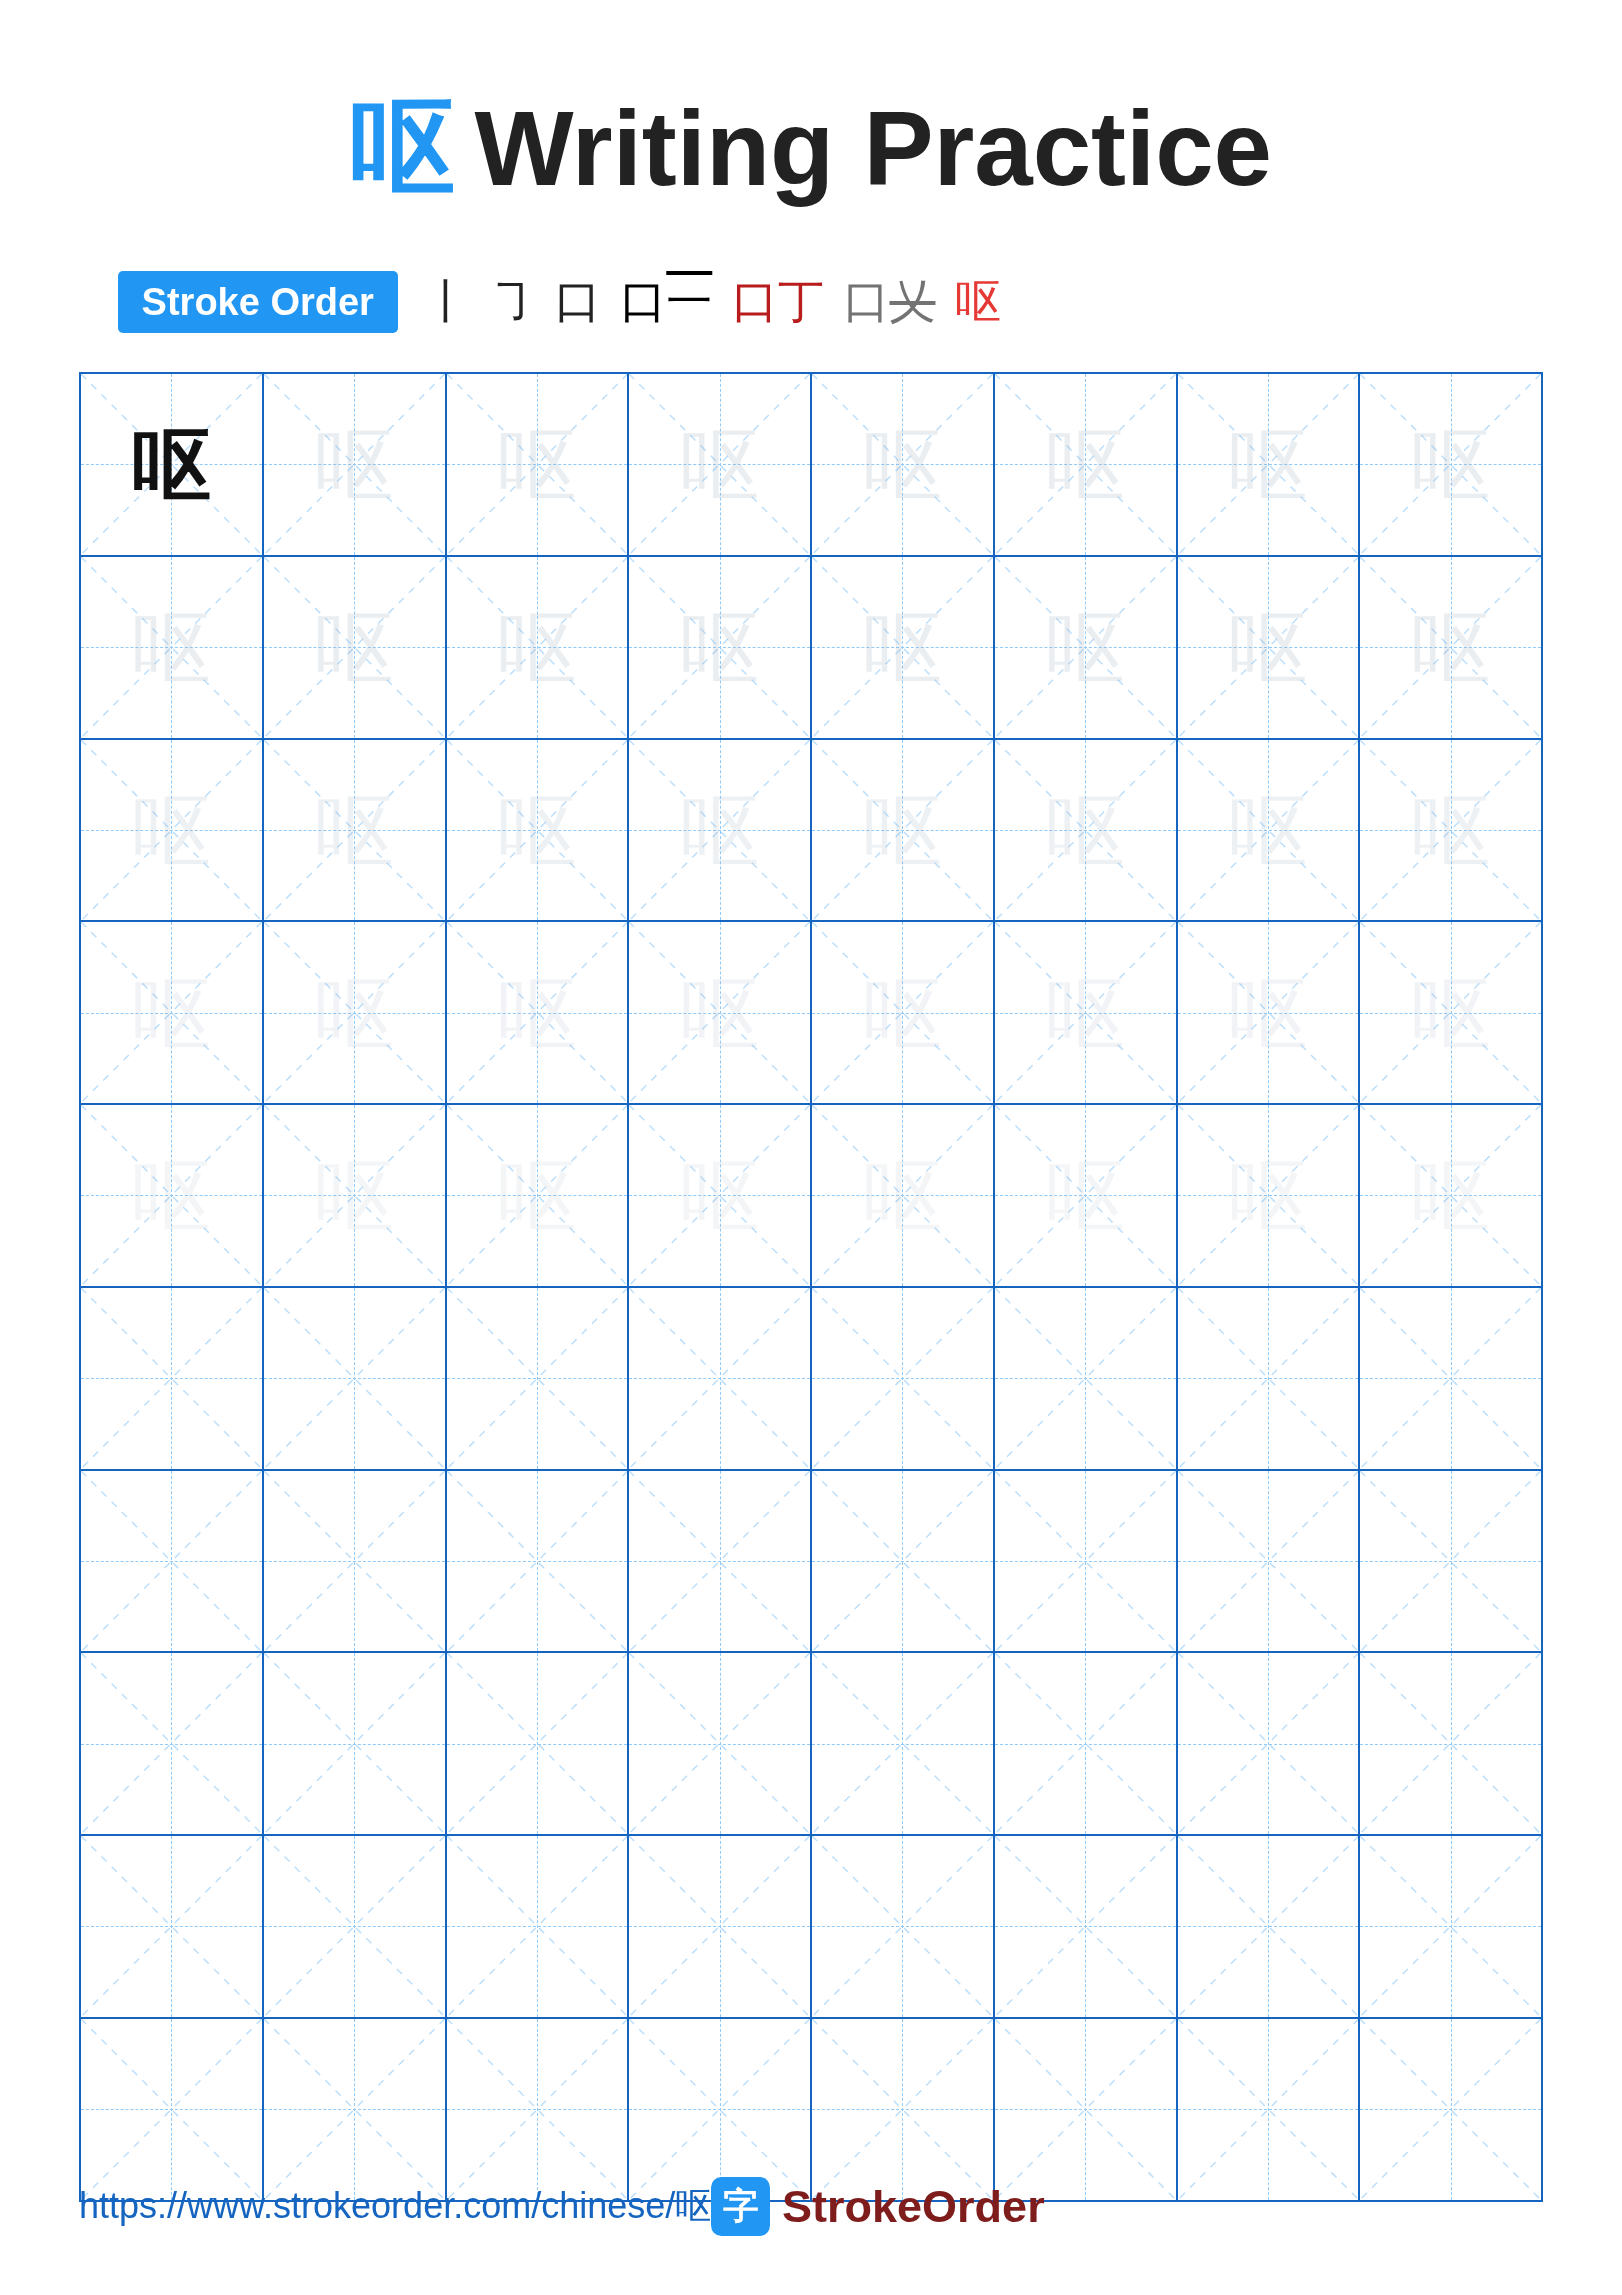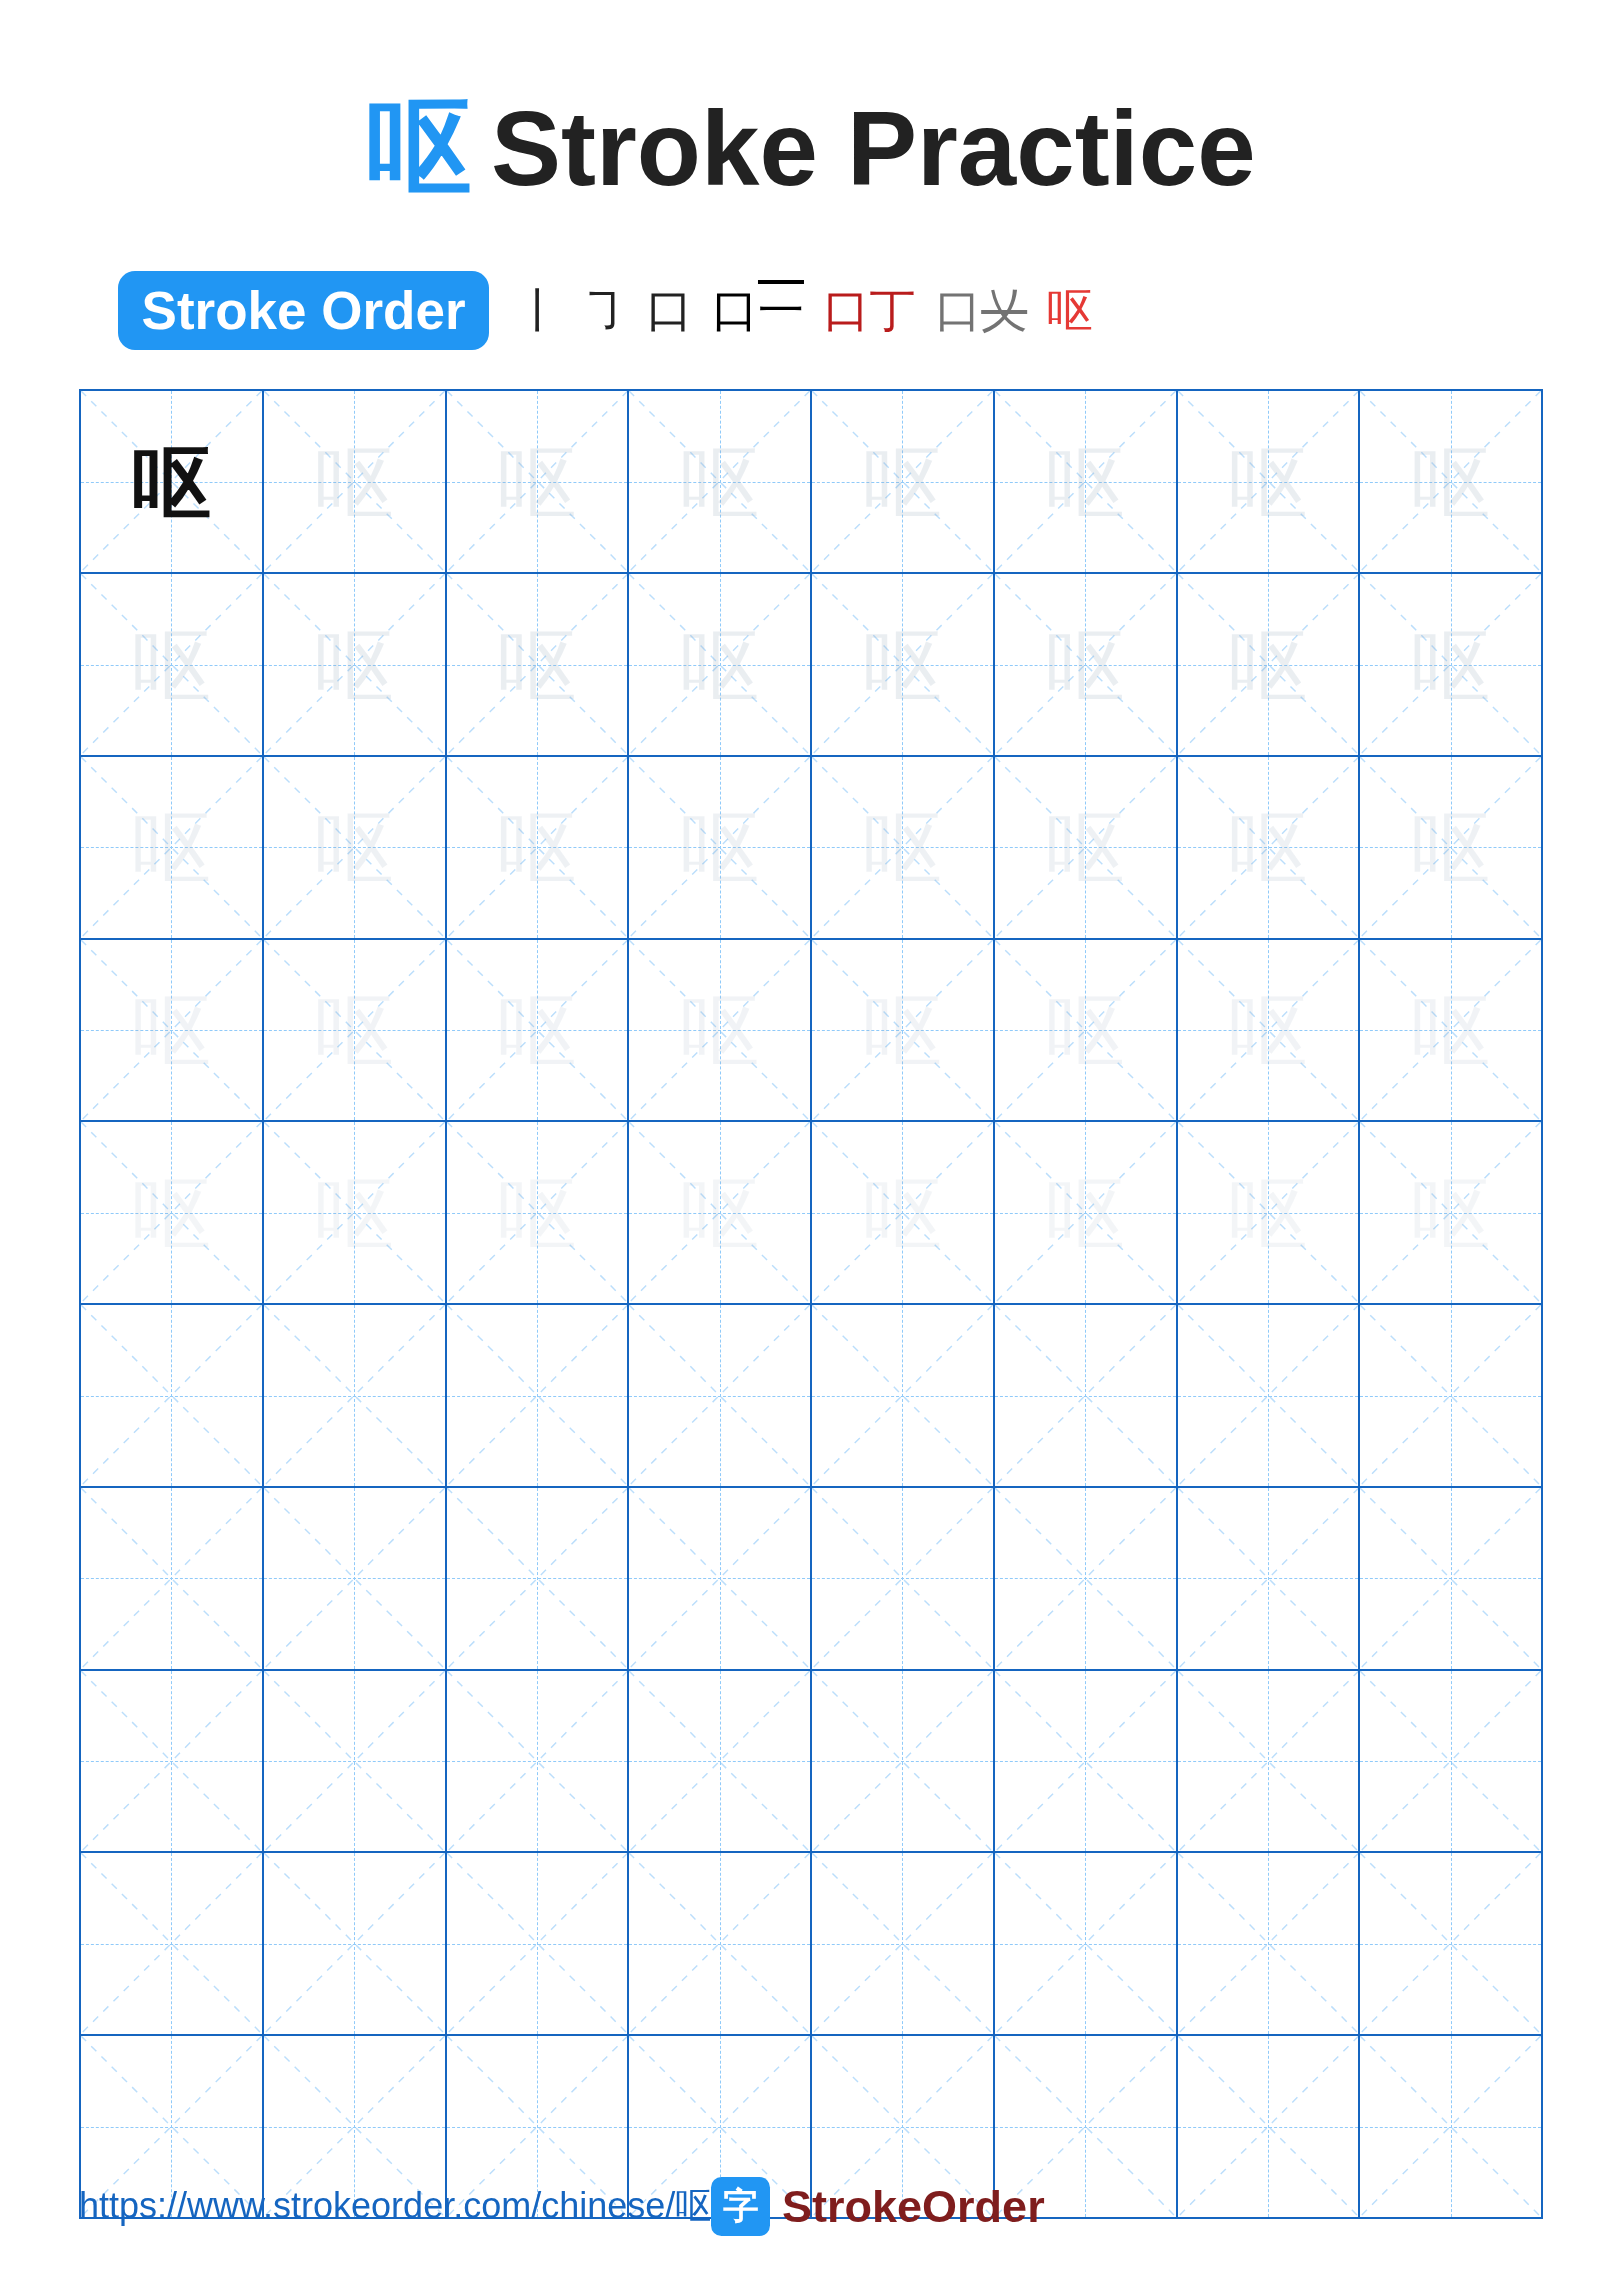--- a/index.html
+++ b/index.html
@@ -46,24 +46,24 @@
       align-items: center;
       gap: 26px;
       margin-bottom: 39px;
       width: 100%;
       padding-left: 39px;
     }
 
     .stroke-order-badge {
       background: #2196F3;
       color: #fff;
-      font-size: 53px;
+      font-size: 38px;
       font-weight: bold;
       padding: 9.2px 23.6px;
-      border-radius: 17px;
+      border-radius: 5px;
       white-space: nowrap;
     }
 
     .stroke-steps {
       display: flex;
       align-items: center;
       gap: 19.6px;
     }
 
     .stroke-step {
@@ -178,21 +178,21 @@
       color: #7f1d1d;
     }
   </style>
 </head>
 <body>
 
 <div class="page">
 
   <div class="title-area">
     <span class="title-chinese">呕</span>
-    <span class="title-english">Stroke Practice</span>
+    <span class="title-english">Writing Practice</span>
   </div>
 
   <div class="stroke-order-row">
     <span class="stroke-order-badge">Stroke Order</span>
     <div class="stroke-steps">
       <span class="stroke-step">丨</span>
       <span class="stroke-step">㇆</span>
       <span class="stroke-step">口</span>
       <span class="stroke-step" style="color:#000000;text-align:center;">口<span style="text-decoration:overline;">一</span></span>
       <span class="stroke-step" style="color:#b91c1c;">口丁</span>

